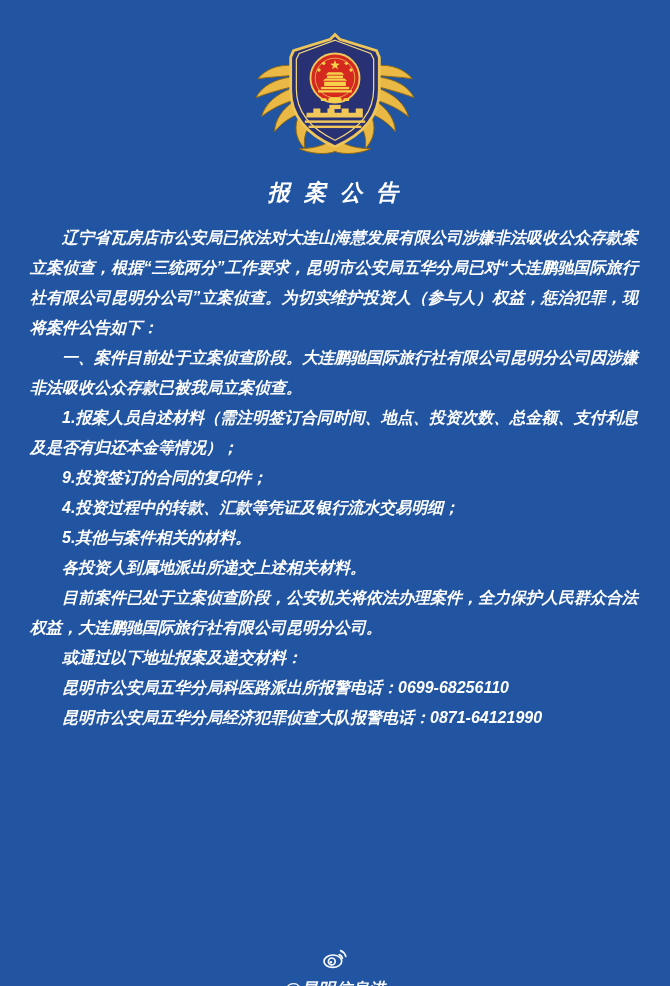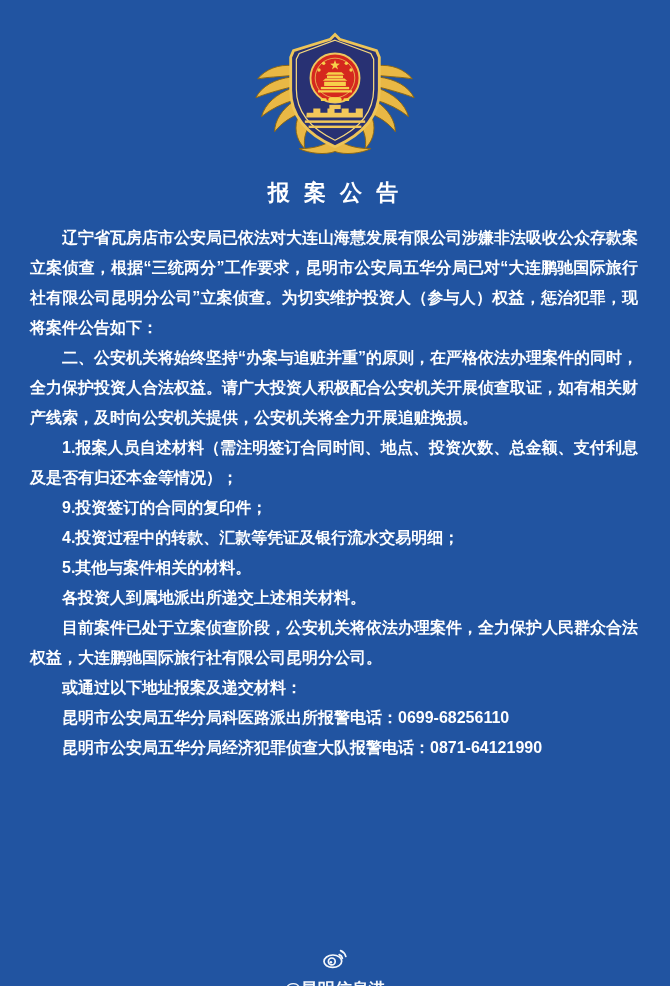--- a/index.html
+++ b/index.html
@@ -7,20 +7,21 @@
     --text-color:#ffffff;
   }
   html,body{margin:0;padding:0;}
   .page{
     position:relative;
     width:670px;height:986px;
     background:var(--background,#2154a1);
     color:var(--text-color,#ffffff);
     font-family:"Liberation Sans",sans-serif;
     overflow:hidden;
+    font-style:italic;
   }
   .emblem-wrap{
     padding-top:28px;
     display:flex;justify-content:center;
   }
   .title{
     margin:18px 0 0;
     text-align:center;
     font-size:22px;
     font-weight:800;
@@ -117,21 +118,21 @@
         <rect x="58" y="98" width="64" height="2.6"></rect>
         <rect x="62" y="103.5" width="56" height="2.6"></rect>
       </g>
     </svg>
   </div>
 
   <h1 class="title">报 案 公 告</h1>
 
   <div class="content">
     <p>辽宁省瓦房店市公安局已依法对大连山海慧发展有限公司涉嫌非法吸收公众存款案立案侦查，根据“三统两分”工作要求，昆明市公安局五华分局已对“大连鹏驰国际旅行社有限公司昆明分公司”立案侦查。为切实维护投资人（参与人）权益，惩治犯罪，现将案件公告如下：</p>
-    <p>二、公安机关将始终坚持“办案与追赃并重”的原则，在严格依法办理案件的同时，全力保护投资人合法权益。请广大投资人积极配合公安机关开展侦查取证，如有相关财产线索，及时向公安机关提供，公安机关将全力开展追赃挽损。</p>
+    <p>一、案件目前处于立案侦查阶段。大连鹏驰国际旅行社有限公司昆明分公司因涉嫌非法吸收公众存款已被我局立案侦查。</p>
     <p>1.报案人员自述材料（需注明签订合同时间、地点、投资次数、总金额、支付利息及是否有归还本金等情况）；</p>
     <p>9.投资签订的合同的复印件；</p>
     <p>4.投资过程中的转款、汇款等凭证及银行流水交易明细；</p>
     <p>5.其他与案件相关的材料。</p>
     <p>各投资人到属地派出所递交上述相关材料。</p>
     <p>目前案件已处于立案侦查阶段，公安机关将依法办理案件，全力保护人民群众合法权益，大连鹏驰国际旅行社有限公司昆明分公司。</p>
     <p>或通过以下地址报案及递交材料：</p>
     <p>昆明市公安局五华分局科医路派出所报警电话：0699-68256110</p>
     <p>昆明市公安局五华分局经济犯罪侦查大队报警电话：0871-64121990</p>
   </div>

